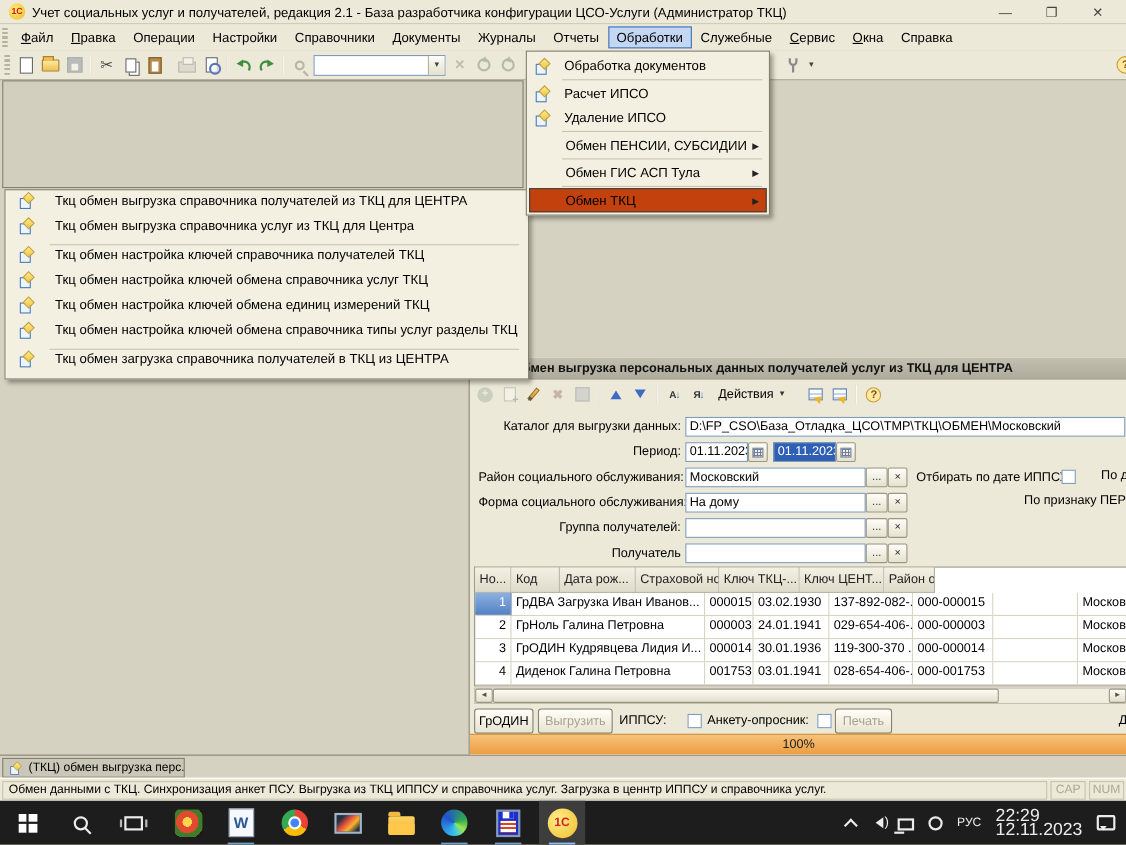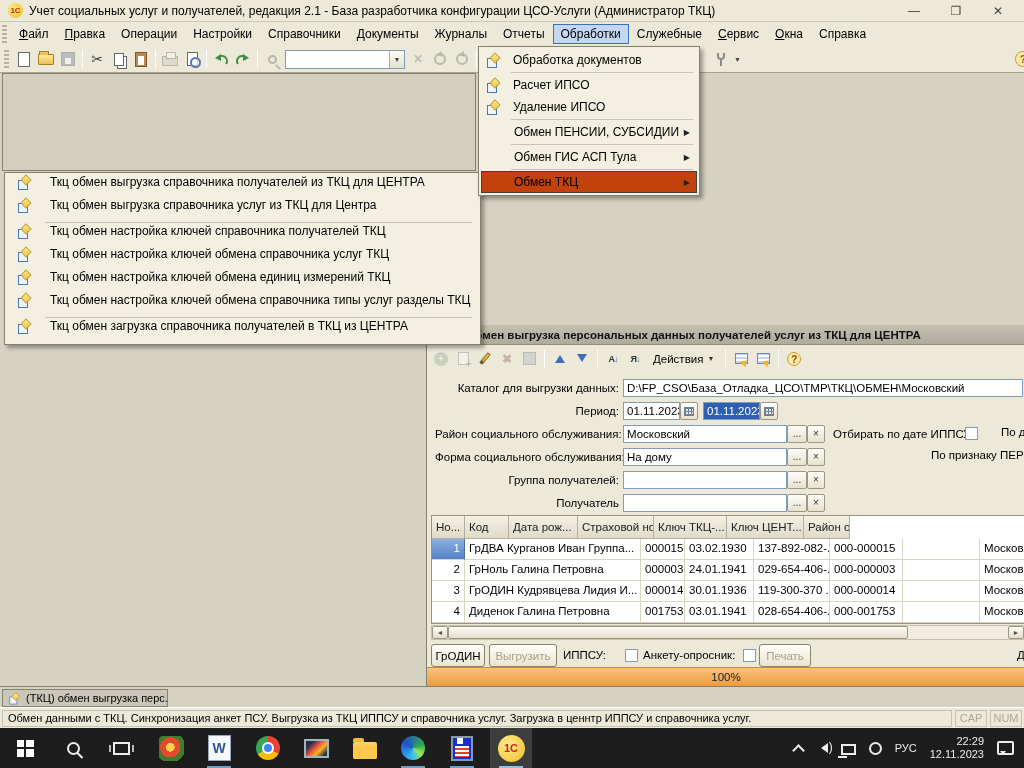--- a/index.html
+++ b/index.html
@@ -184,21 +184,21 @@
   .flop::after{content:'';position:absolute;left:4px;right:4px;top:0;height:6px;background:#fff;border-right:4px solid #1b2fd0}
   .onec-big{width:27px;height:27px;border-radius:50%;background:radial-gradient(circle at 35% 35%,#ffec8a,#efbe2b);color:#d42222;font-weight:bold;font-size:11px;display:flex;align-items:center;justify-content:center}
   .tray{position:absolute;right:0;top:0;height:40px;display:flex;align-items:center;gap:13px;padding-right:10px}
   .chev{width:9px;height:9px;border-left:2px solid #ececec;border-top:2px solid #ececec;transform:rotate(45deg);margin-top:4px}
   .spk{width:0;height:0;border:5px solid transparent;border-right:7px solid #ececec;position:relative}
   .spk::after{content:')';position:absolute;left:8px;top:-8px;color:#ececec;font-size:12px}
   .net{width:15px;height:11px;border:2px solid #ececec;position:relative;margin-top:3px}
   .net::after{content:'';position:absolute;left:-5px;bottom:-5px;width:9px;height:2px;background:#ececec}
   .lng{width:13px;height:13px;border:2px solid #ececec;border-radius:50%}
   .lang-text{color:#ececec;font-size:11px}
-  .clk{color:#ececec;font-size:11px;line-height:13px;text-align:right}
+  .clk{color:#ececec;font-size:16px;line-height:13px;}
   .bub{width:17px;height:14px;border:2px solid #ececec;border-radius:2px;position:relative}
   .bub::after{content:'';position:absolute;left:1px;bottom:-5px;border:3px solid transparent;border-top:4px solid #ececec}
 </style>
 </head>
 <body>
 
 <div class="screen">
 
   <div class="titlebar">
     <div class="onec-logo">1С</div>
@@ -418,21 +418,21 @@
         <div class="tc c0">Но...</div>
         <div class="tc c2">Код</div>
         <div class="tc c3">Дата рож...</div>
         <div class="tc c4">Страховой но...</div>
         <div class="tc c5">Ключ ТКЦ-...</div>
         <div class="tc c6">Ключ ЦЕНТ...</div>
         <div class="tc c7">Район о...</div>
       </div>
       <div class="trow">
         <div class="tc c0 numsel">1</div>
-        <div class="tc c1">ГрДВА Курганов Иван Группа...</div>
+        <div class="tc c1">ГрДВА Загрузка Иван Иванов...</div>
         <div class="tc c2">000015</div>
         <div class="tc c3">03.02.1930</div>
         <div class="tc c4">137-892-082-...</div>
         <div class="tc c5">000-000015</div>
         <div class="tc c6"></div>
         <div class="tc c7">Москов...</div>
       </div>
       <div class="trow">
         <div class="tc c0">2</div>
         <div class="tc c1">ГрНоль Галина Петровна</div>

